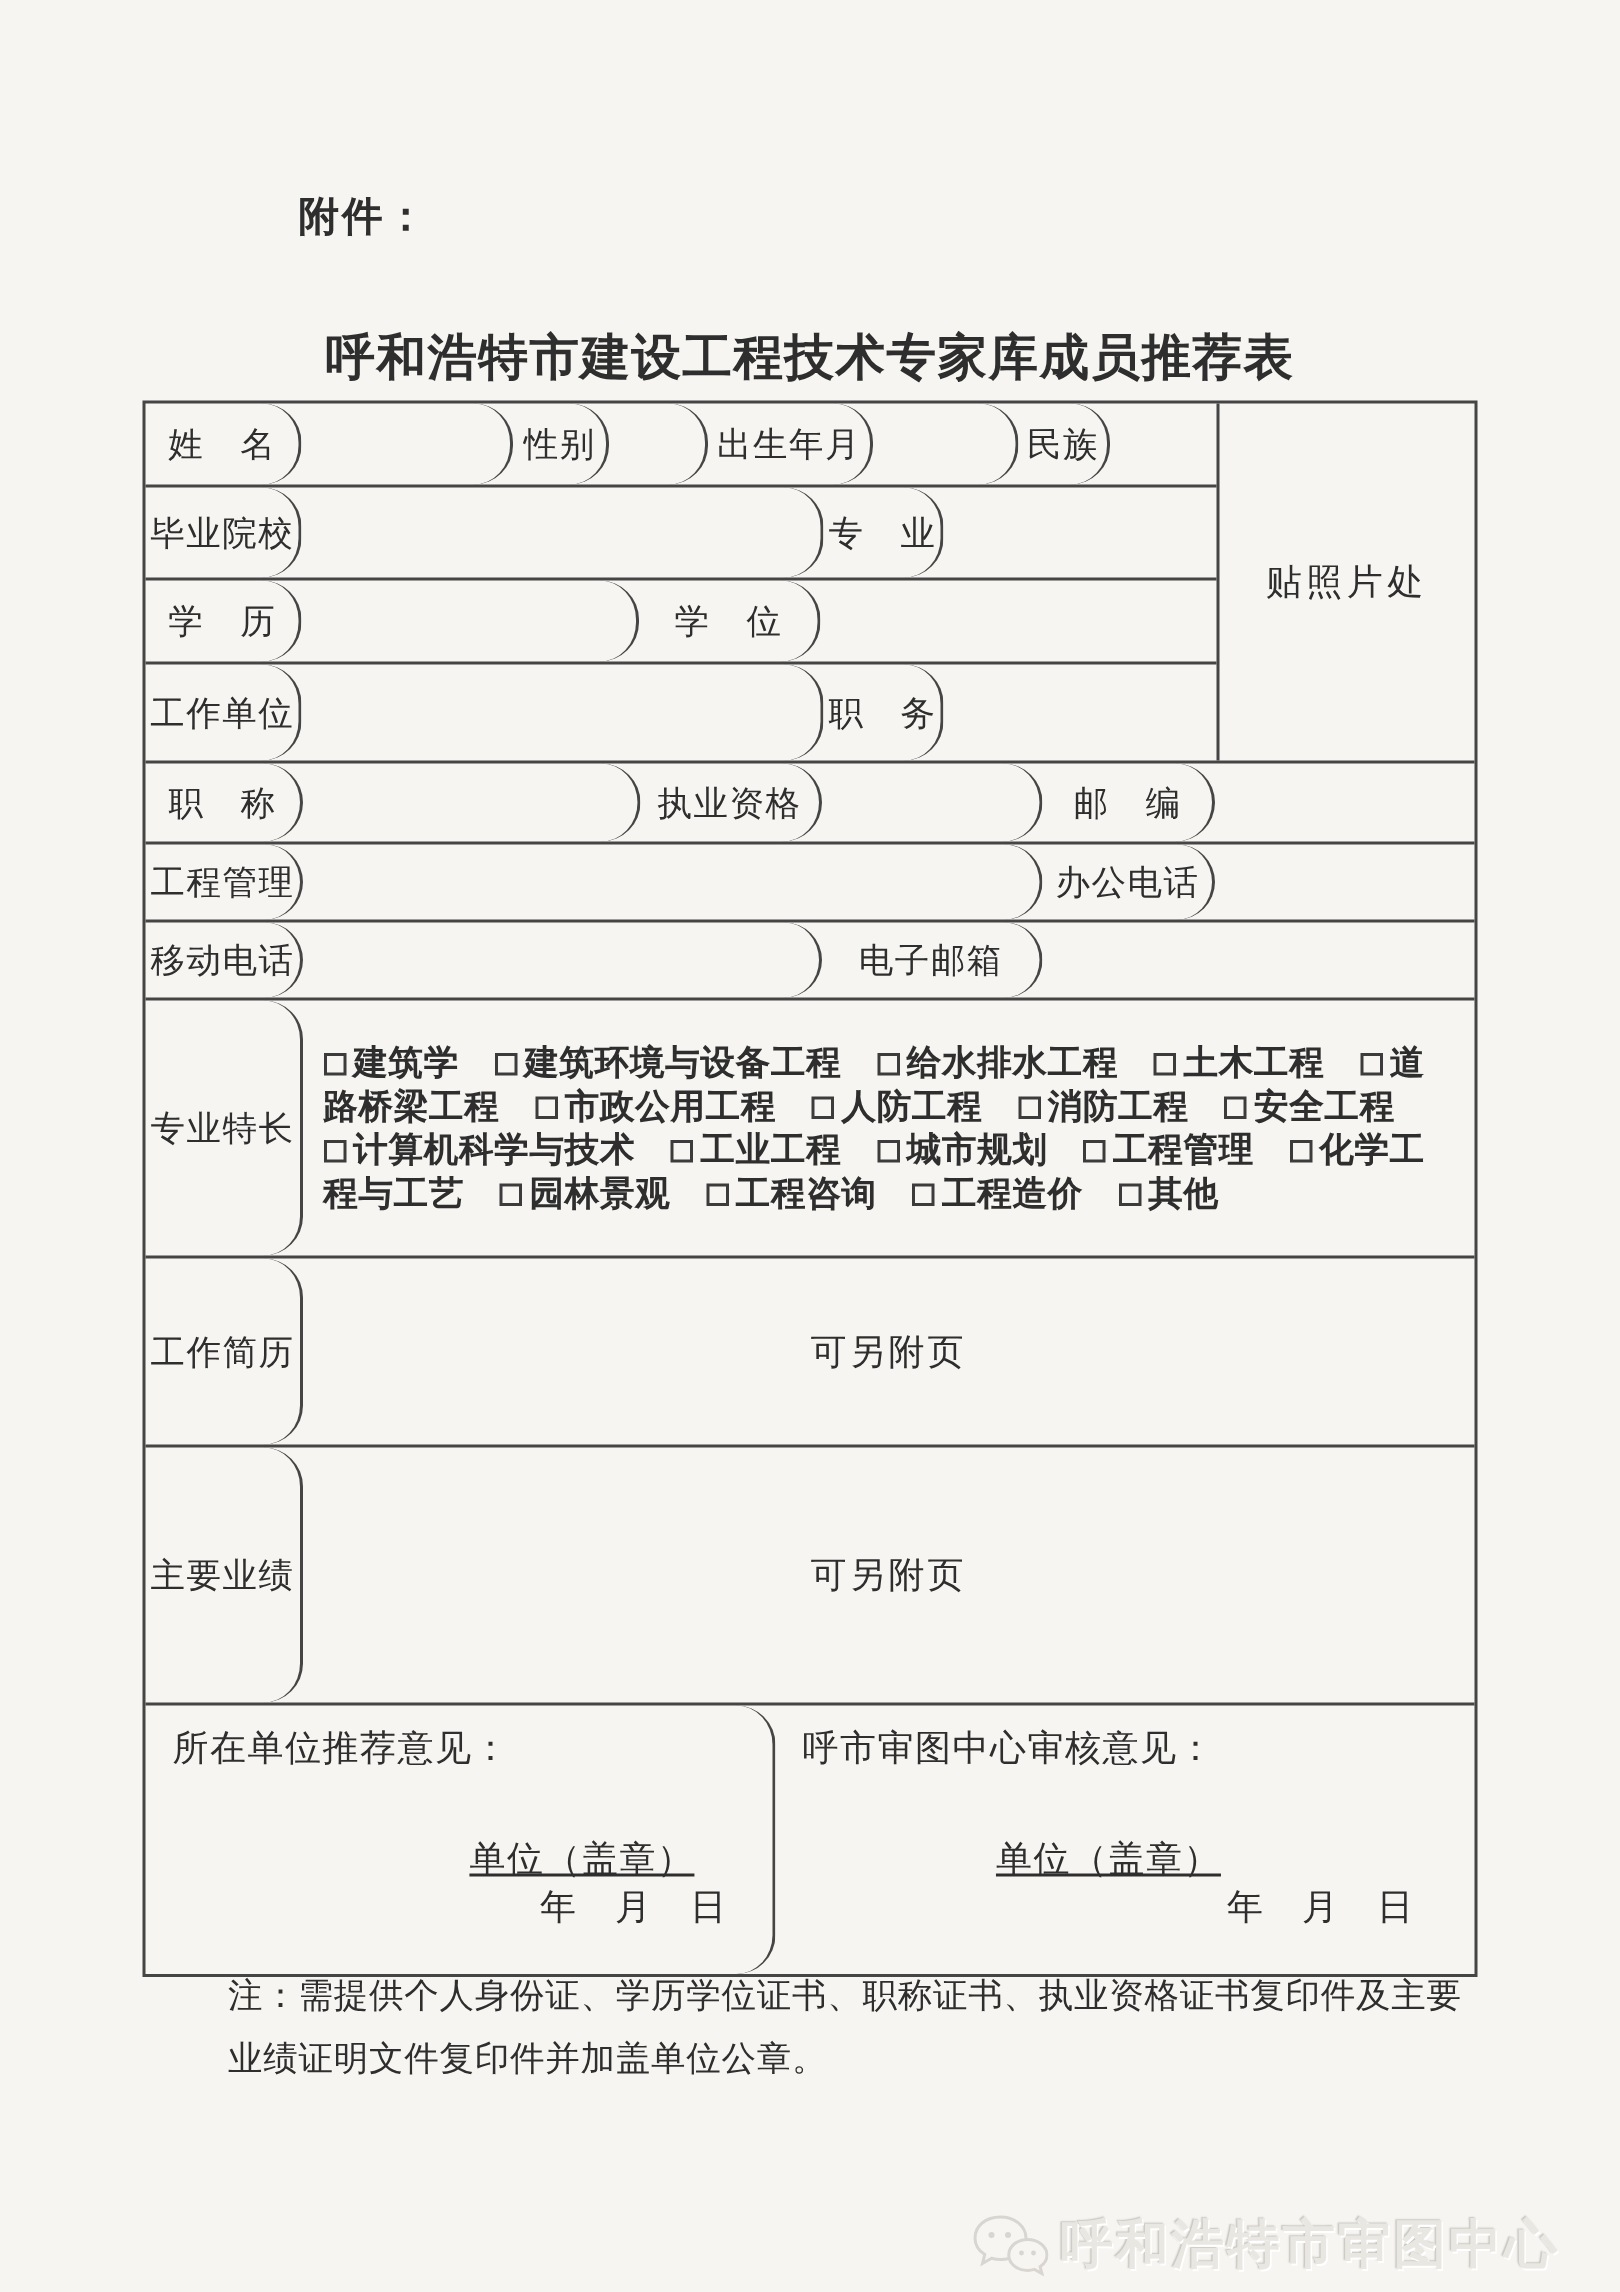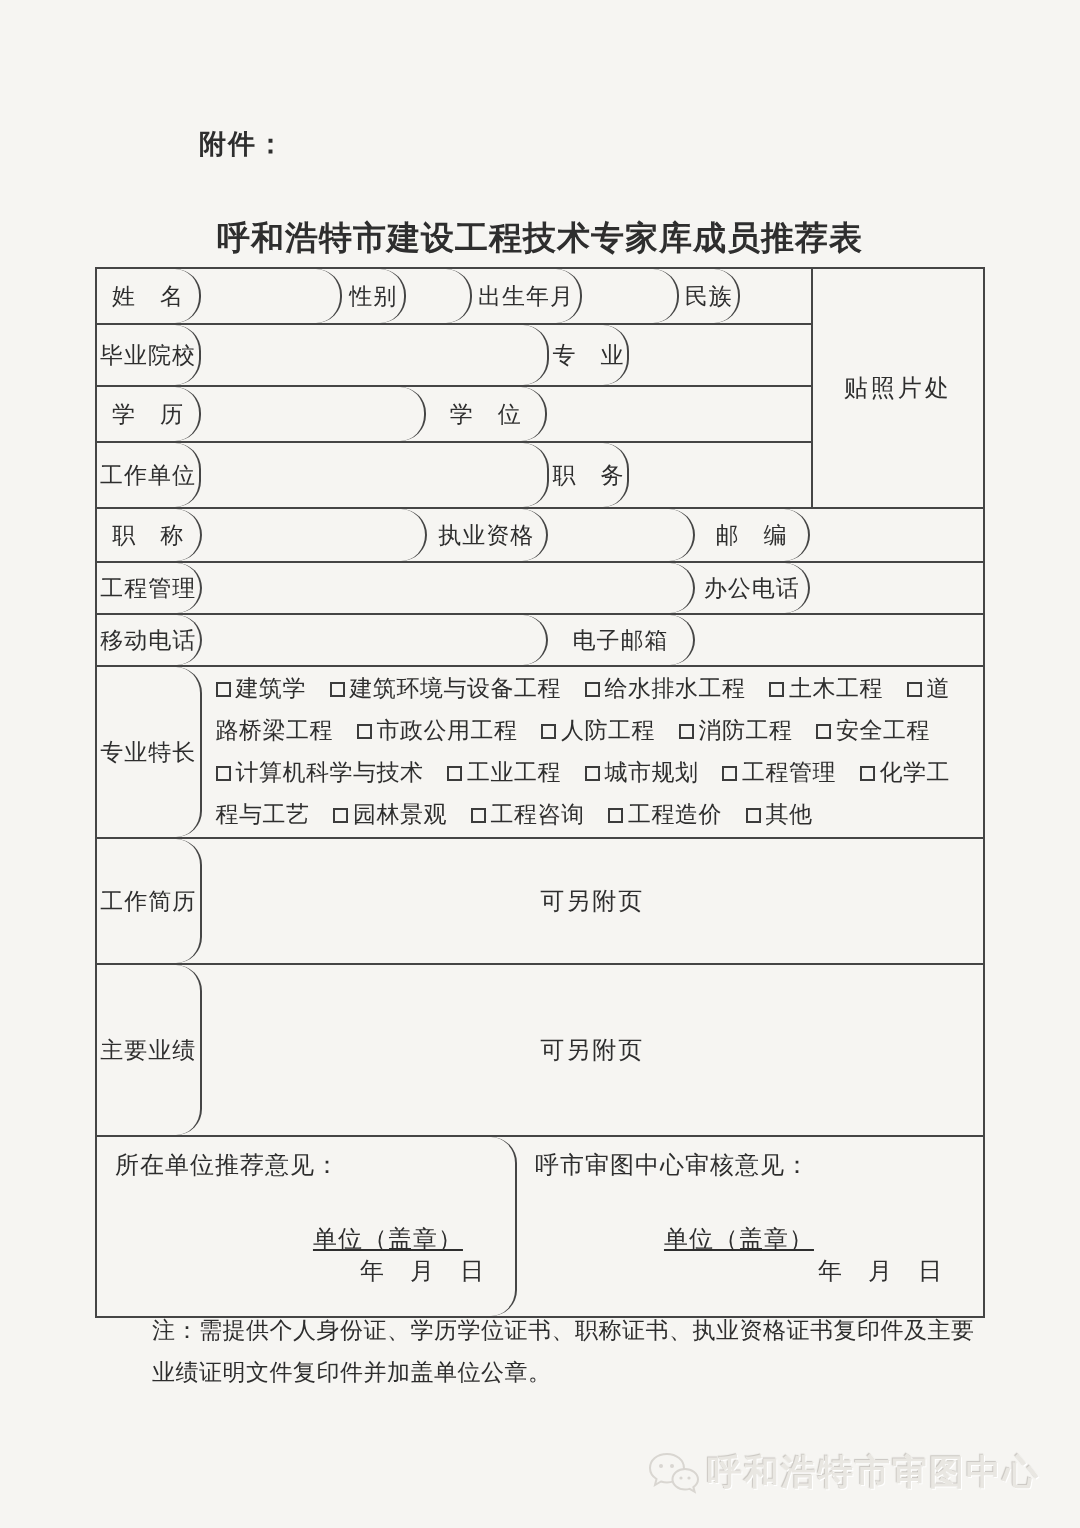--- a/index.html
+++ b/index.html
@@ -48,21 +48,21 @@
   .sec-a-left .trow:last-child{border-bottom:none;}
   .photo-cell{
     flex:1;border-left:2px solid var(--line);
     display:flex;align-items:center;justify-content:center;
     font-size:24px;letter-spacing:3px;
   }
   .spec-cell{
     flex:1;display:flex;align-items:center;justify-content:flex-start;
     font-size:23px;letter-spacing:0.5px;
   }
-  .spec-text{padding:6px 14px;line-height:42px;text-align:left;}
+  .spec-text{padding:6px 14px;line-height:29px;text-align:left;font-weight:bold;}
   .cb-box{
     display:inline-block;width:15px;height:15px;
     border:2px solid #3c3c3c;margin-right:5px;vertical-align:-1px;
     background:transparent;
   }
   .attach-cell{flex:1;position:relative;display:flex;align-items:center;justify-content:center;}
   .attach-note{font-size:24px;letter-spacing:2px;}
   .op-cell{
     padding:12px 0 0 18px;font-size:24px;
     display:block;text-align:left;
@@ -73,21 +73,21 @@
   .op-left .op-stamp{text-align:right;padding-right:52px;}
   .op-left .op-date{text-align:right;padding-right:30px;}
   .op-right .op-stamp{text-align:center;padding-right:40px;}
   .op-right .op-date{text-align:right;padding-right:40px;}
   .note{
     position:absolute;left:152px;top:1310px;
     font-size:23px;line-height:42px;letter-spacing:0.5px;
     white-space:nowrap;
   }
   .watermark{
-    position:absolute;right:40px;bottom:32px;
+    position:absolute;right:40px;bottom:8px;
     display:flex;align-items:center;gap:8px;
     font-size:35px;font-weight:bold;letter-spacing:2px;
     color:#e9e7e2;
     text-shadow:1px 1px 0 #ffffff,-1px -1px 1px #c9c6c1;
   }
   .wm-icon{flex:0 0 auto;opacity:0.9;}
 </style>
 </head>
 <body>
 

